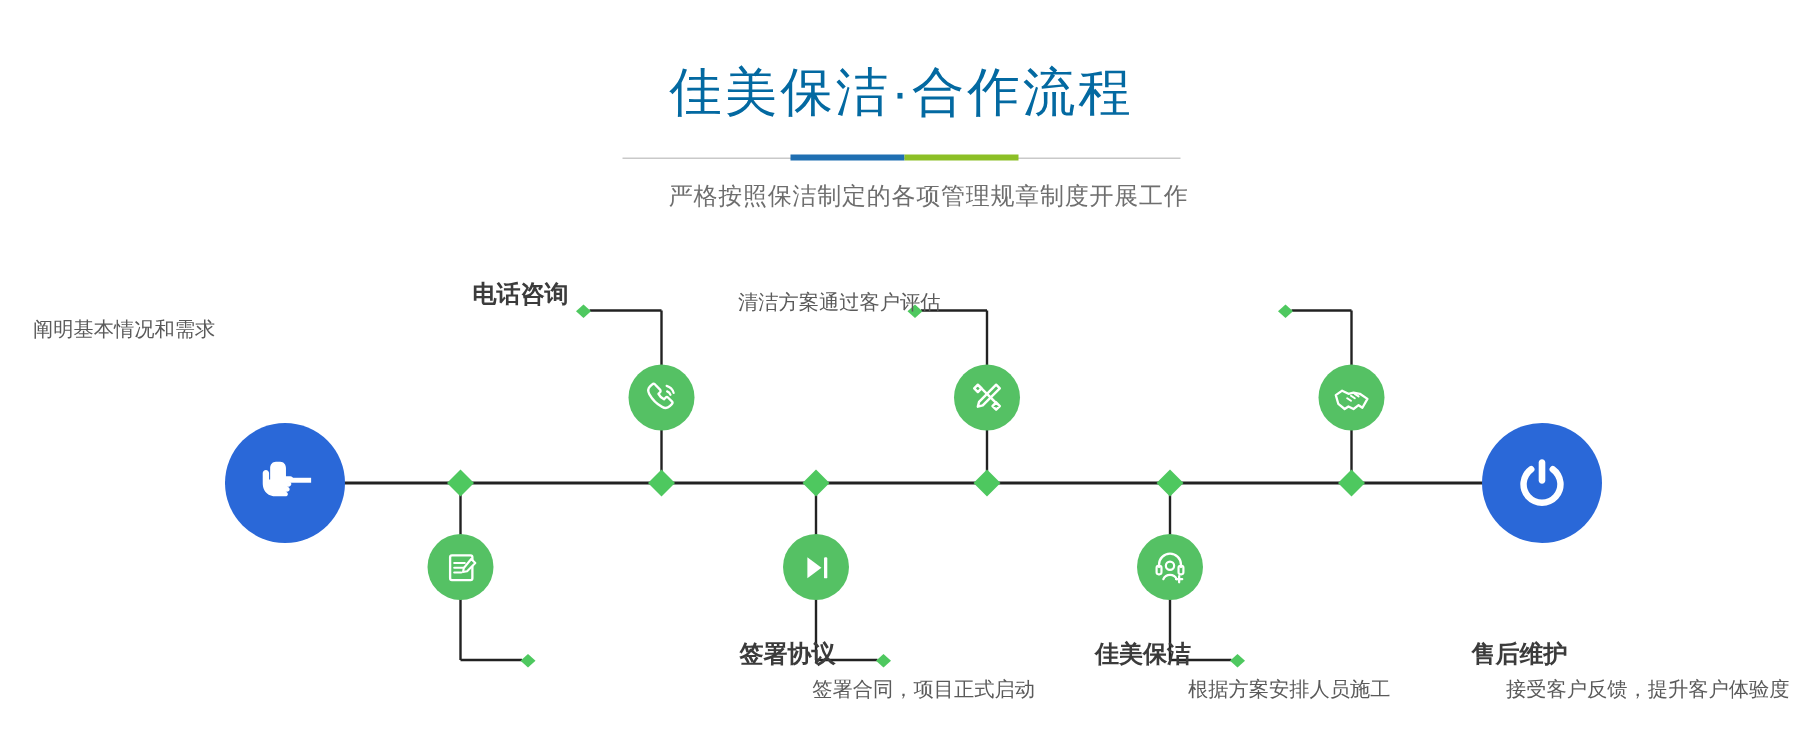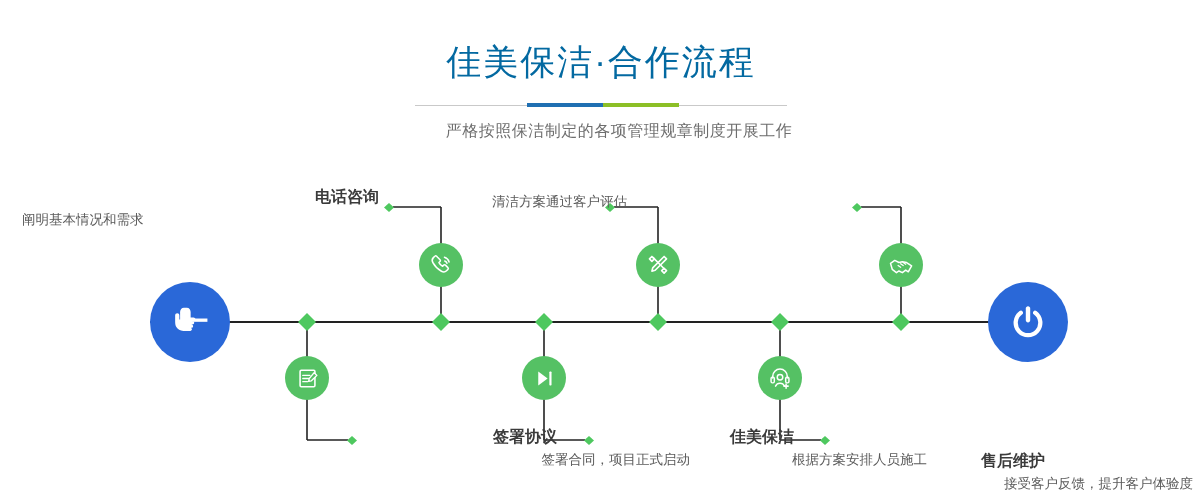--- a/index.html
+++ b/index.html
@@ -200,18 +200,18 @@
   <div class="node-circle" style="left:758px;top:356px;width:44px;height:44px;">
     <svg width="26" height="26" viewBox="0 0 32 32">
       <path d="M7 16v-2a9 9 0 0 1 18 0v2" fill="none" stroke="#ffffff" stroke-width="1.9" stroke-linecap="round"></path>
       <rect x="5" y="15" width="4" height="7" rx="1.6" fill="none" stroke="#ffffff" stroke-width="1.8"></rect>
       <rect x="23" y="15" width="4" height="7" rx="1.6" fill="none" stroke="#ffffff" stroke-width="1.8"></rect>
       <circle cx="16" cy="15" r="3.4" fill="none" stroke="#ffffff" stroke-width="1.8"></circle>
       <path d="M10.5 26a6 6 0 0 1 11 0" fill="none" stroke="#ffffff" stroke-width="1.8" stroke-linecap="round"></path>
       <path d="M23.5 23.5v5M21 26h5" stroke="#ffffff" stroke-width="1.9" stroke-linecap="round"></path>
     </svg>
   </div>
-  <div class="lbl bot-lbl" style="left:833px;top:428px;width:360px;text-align:left;margin-top:24px;">
+  <div class="lbl bot-lbl" style="left:833px;top:428px;width:360px;text-align:left;">
     <div class="t">售后维护</div>
     <div class="d">接受客户反馈，提升客户体验度</div>
   </div>
 
 </div>
 
 </body></html>

